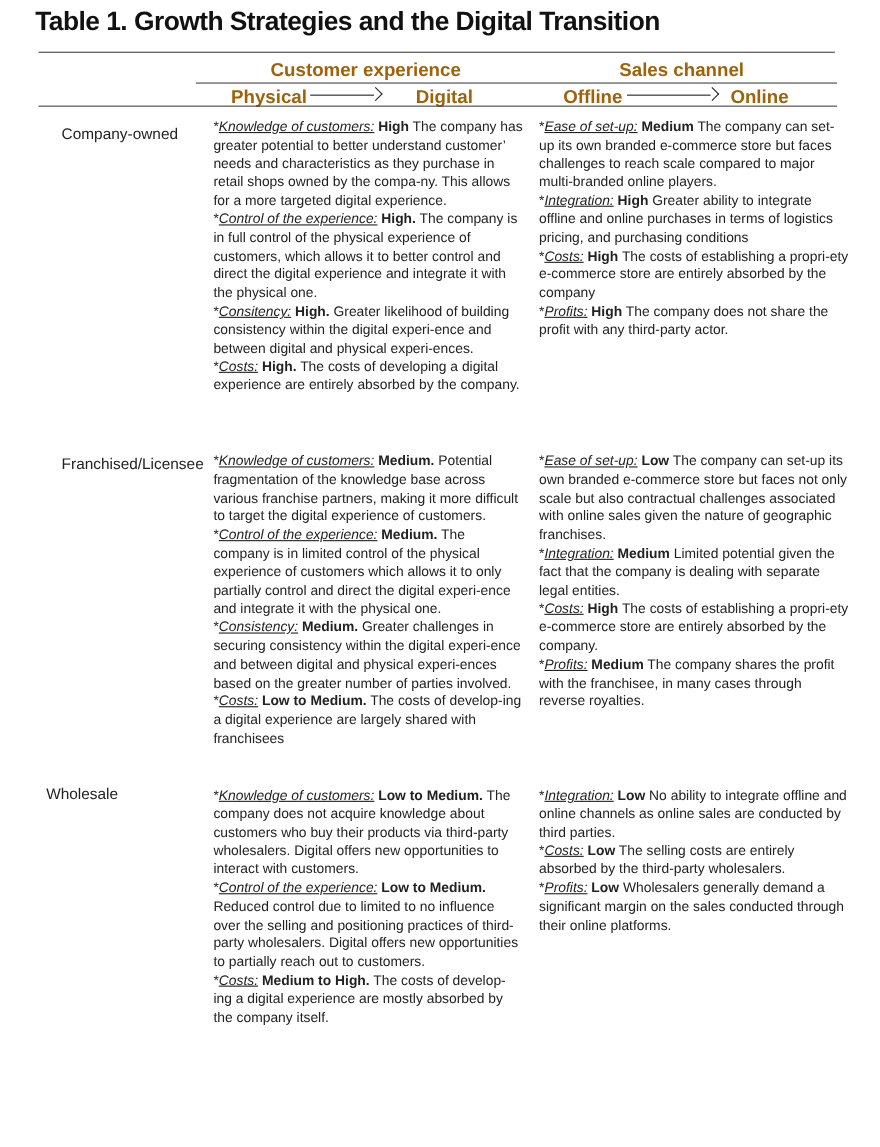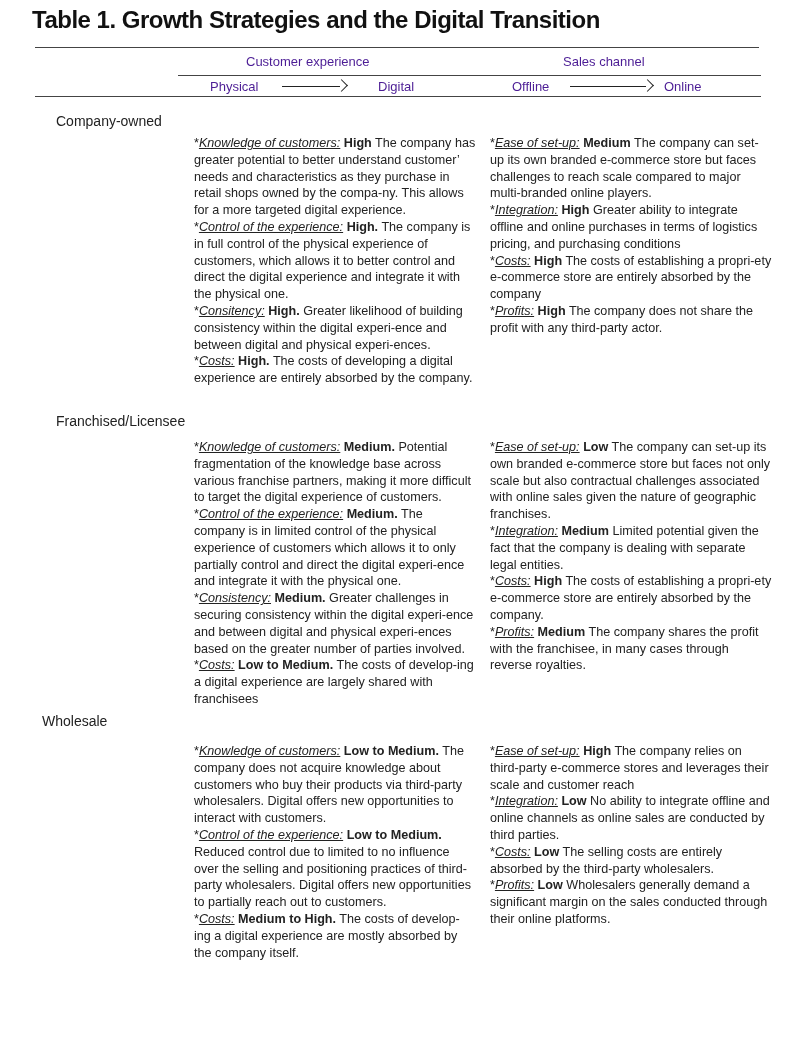--- a/index.html
+++ b/index.html
@@ -25,23 +25,23 @@
       color: #111;
       white-space: nowrap;
     }
     .rule {
       position: absolute;
       height: 0;
       border-top: 1.5px solid #444;
     }
     .hdr {
       position: absolute;
-      font-size: 13px;
-      font-weight: normal;
-      color: #4c1d95;
+      font-size: 17px;
+      font-weight: bold;
+      color: #a16207;
       white-space: nowrap;
     }
     .arrow {
       position: absolute;
       height: 12px;
     }
     .arrow .line {
       position: absolute;
       left: 0;
       right: 6px;
@@ -64,21 +64,20 @@
       left: 56px;
       font-size: 14px;
       color: #222;
       white-space: nowrap;
     }
     .cell {
       position: absolute;
       font-size: 12.6px;
       line-height: 16.8px;
       color: #222;
-      margin-top: 28px;
     }
     .cell.c1 { left: 194px; width: 282px; }
     .cell.c2 { left: 490px; width: 282px; }
     .item { display: block; }
     .item .k { font-style: italic; text-decoration: underline; }
     .item .v { font-weight: bold; }
   </style>
 </head>
 <body>
 
@@ -135,17 +134,16 @@
   <span class="item">*<span class="k">Profits:</span> <span class="v">Medium</span> <span>The company shares the profit with the franchisee, in many cases through reverse royalties.</span></span>
 </div>
 
 <div class="row-label" style="top:713px; left:42px;">Wholesale</div>
 <div class="cell c1" style="top:715px;">
   <span class="item">*<span class="k">Knowledge of customers:</span> <span class="v">Low to Medium.</span> <span>The company does not acquire knowledge about customers who buy their products via third-party wholesalers. Digital offers new opportunities to interact with customers.</span></span>
   <span class="item">*<span class="k">Control of the experience:</span> <span class="v">Low to Medium.</span> <span>Reduced control due to limited to no influence over the selling and positioning practices of third-party wholesalers. Digital offers new opportunities to partially reach out to customers.</span></span>
   <span class="item">*<span class="k">Costs:</span> <span class="v">Medium to High.</span> <span>The costs of develop-ing a digital experience are mostly absorbed by the company itself.</span></span>
 </div>
 <div class="cell c2" style="top:715px;">
-  <span class="item">*<span class="k">Ease of set-up:</span> <span class="v">High</span> <span>The company relies on third-party e-commerce stores and leverages their scale and customer reach</span></span>
   <span class="item">*<span class="k">Integration:</span> <span class="v">Low</span> <span>No ability to integrate offline and online channels as online sales are conducted by third parties.</span></span>
   <span class="item">*<span class="k">Costs:</span> <span class="v">Low</span> <span>The selling costs are entirely absorbed by the third-party wholesalers.</span></span>
   <span class="item">*<span class="k">Profits:</span> <span class="v">Low</span> <span>Wholesalers generally demand a significant margin on the sales conducted through their online platforms.</span></span>
 </div>
 
 </body></html>

